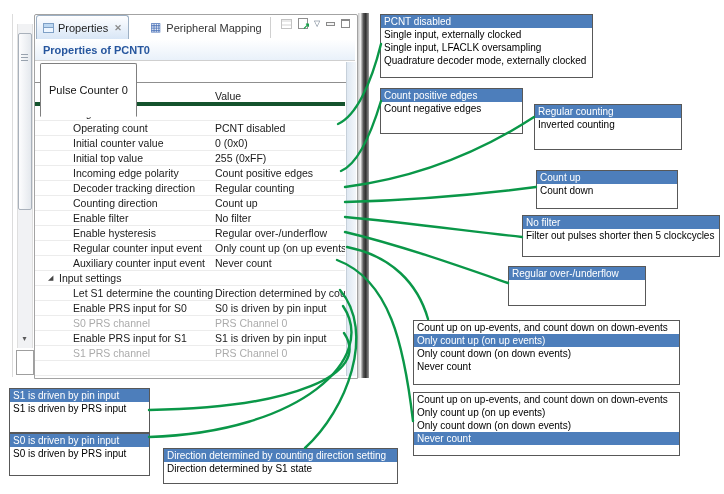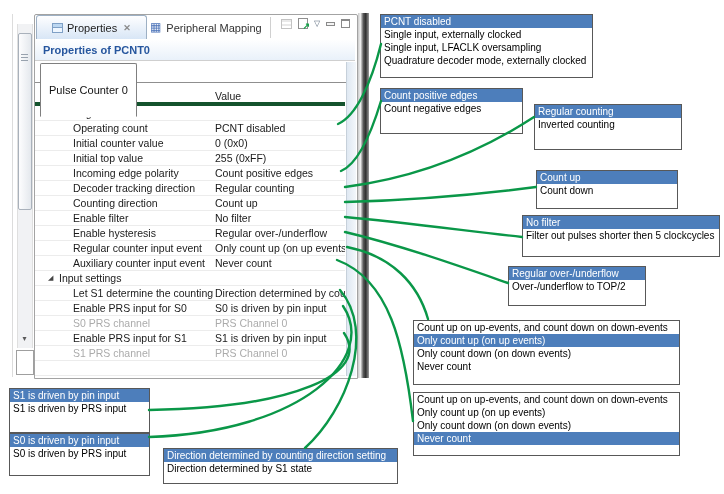--- a/index.html
+++ b/index.html
@@ -15,21 +15,21 @@
             background:linear-gradient(to right,#fdfdfe,#e4e8ed);border:1px solid #a9b1bb;border-radius:2px;}
   .bg-grip{position:absolute;left:2px;top:20px;width:7px;height:7px;
            background:repeating-linear-gradient(to bottom,#98a2ae 0 1px,transparent 1px 3px);}
   .bg-down{position:absolute;left:0;top:308px;width:13px;height:14px;color:#5a5a5a;font-size:8px;
            text-align:center;line-height:14px;}
   .bg-box{position:absolute;left:16px;top:350px;width:16px;height:23px;background:#fff;border:1px solid #9f9f9f;}
 
   
   .panel{position:absolute;left:34px;top:14px;width:322px;height:363px;background:#fff;
          border:1px solid #a3a3a3;border-radius:2px 2px 0 0;z-index:2;}
-  .tab-active{position:absolute;left:36px;top:15px;height:23px;padding:0 15px;display:flex;align-items:center;gap:4px;
+  .tab-active{position:absolute;left:36px;top:15px;height:23px;padding:0 6px;display:flex;align-items:center;gap:4px;
               background:linear-gradient(#fefeff,#d8e6f6);border:1px solid #9db0c4;border-bottom:none;
               border-radius:3px 3px 0 0;font-size:11px;color:#222;z-index:4;}
   .tab-inactive{position:absolute;left:142px;top:17px;height:21px;padding:0 8px;display:flex;align-items:center;gap:5px;
                 font-size:11px;color:#333;z-index:3;border-right:1px solid #d0d0d0;}
   .win-icon{display:inline-block;width:11px;height:10px;border:1px solid #7fa0c6;background:#eef6ff;box-sizing:border-box;}
   .win-icon i{display:block;height:3px;background:#bcd7f1;border-bottom:1px solid #7fa0c6;}
   .close-x{color:#8a8a8a;font-size:9px;font-weight:bold;margin-left:2px;}
   .grid-icon{color:#4a72b8;font-size:12px;line-height:11px;}
   .toolbar{position:absolute;left:281px;top:18px;display:flex;align-items:center;gap:6px;z-index:4;}
   .tb-table{width:11px;height:10px;border:1px solid #c3c3c3;box-sizing:border-box;
@@ -221,21 +221,20 @@
   <div class="opt">Count down</div>
 </div>
 
 <div class="callout" style="left:522px;top:215px;width:196px;height:40px">
   <div class="opt sel">No filter</div>
   <div class="opt">Filter out pulses shorter then 5 clockcycles</div>
 </div>
 
 <div class="callout" style="left:508px;top:266px;width:136px;height:38px">
   <div class="opt sel">Regular over-/underflow</div>
-  <div class="opt">Over-/underflow to TOP/2</div>
 </div>
 
 <div class="callout" style="left:413px;top:320px;width:265px;height:63px">
   <div class="opt">Count up on up-events, and count down on down-events</div>
   <div class="opt sel">Only count up (on up events)</div>
   <div class="opt">Only count down (on down events)</div>
   <div class="opt">Never count</div>
 </div>
 
 <div class="callout" style="left:413px;top:392px;width:265px;height:62px">

